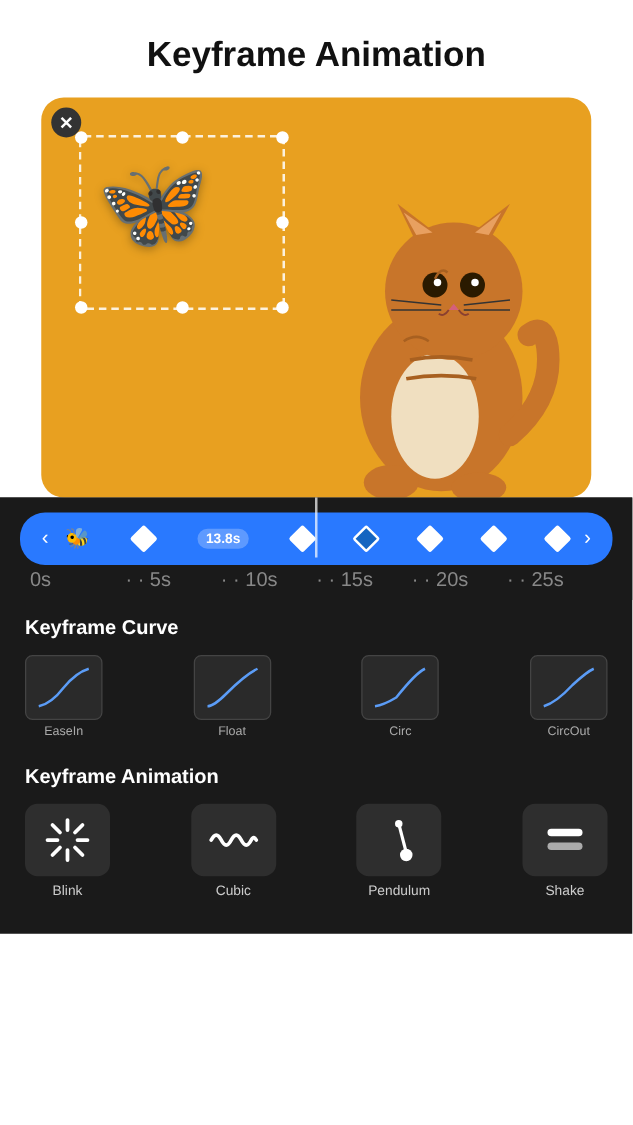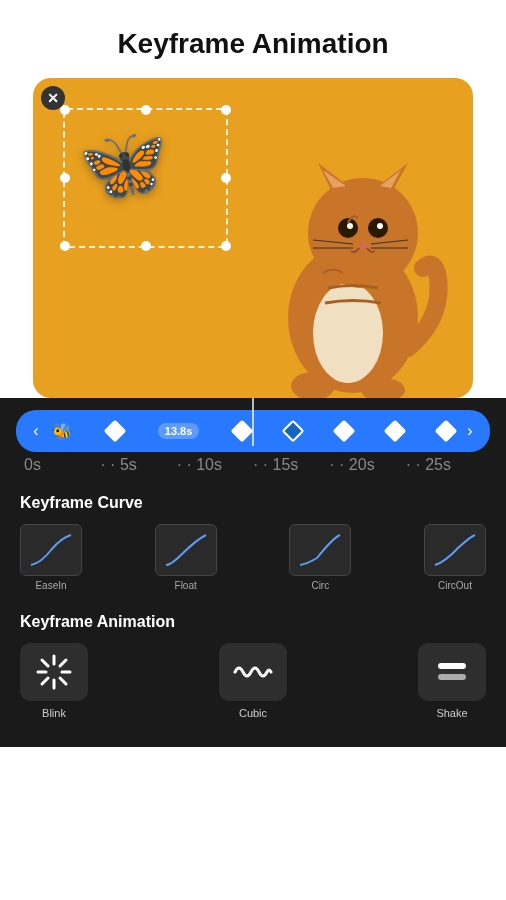--- a/index.html
+++ b/index.html
@@ -460,25 +460,36 @@
       <div class="anim-item">
         <div class="anim-box">
           <svg width="40" height="36" viewBox="0 0 40 36">
 
             <path d="M2,18 Q6,10 10,18 Q14,26 18,18 Q22,10 26,18 Q30,26 34,18 Q36,14 38,18" fill="none" stroke="white" stroke-width="3" stroke-linecap="round" stroke-linejoin="round"></path>
           </svg>
         </div>
         <span class="anim-label">Cubic</span>
       </div>
 
-
       <div class="anim-item">
         <div class="anim-box">
           <svg width="36" height="36" viewBox="0 0 36 36">
 
+            <circle cx="18" cy="5" r="3" fill="white"></circle>
+            <line x1="18" y1="5" x2="24" y2="28" stroke="white" stroke-width="2.5" stroke-linecap="round"></line>
+            <circle cx="24" cy="30" r="5" fill="white"></circle>
+          </svg>
+        </div>
+        <span class="anim-label">Pendulum</span>
+      </div>
+
+      <div class="anim-item">
+        <div class="anim-box">
+          <svg width="36" height="36" viewBox="0 0 36 36">
+
             <rect x="4" y="9" width="28" height="6" rx="3" fill="white"></rect>
             <rect x="4" y="20" width="28" height="6" rx="3" fill="white" opacity="0.6"></rect>
           </svg>
         </div>
         <span class="anim-label">Shake</span>
       </div>
 
     </div>
   </div>
 

